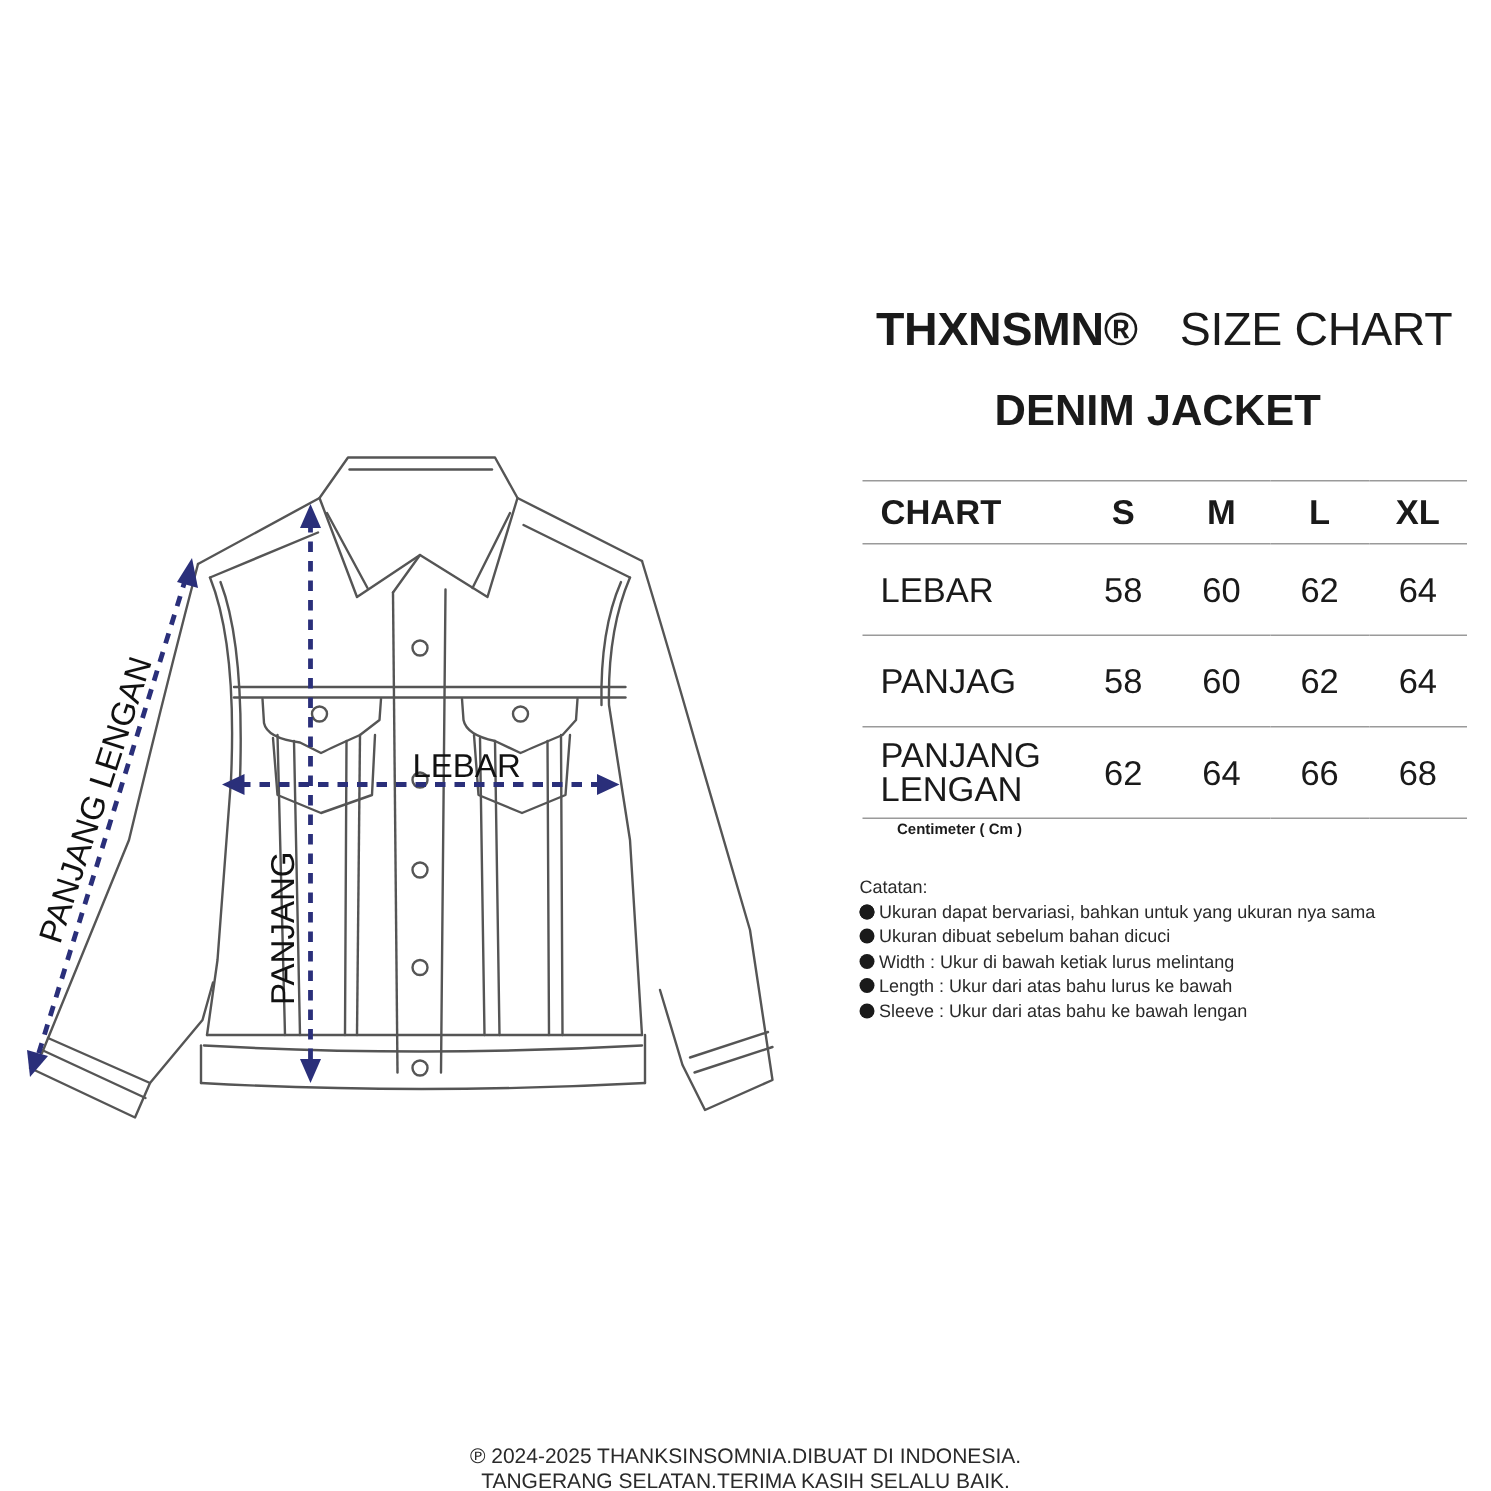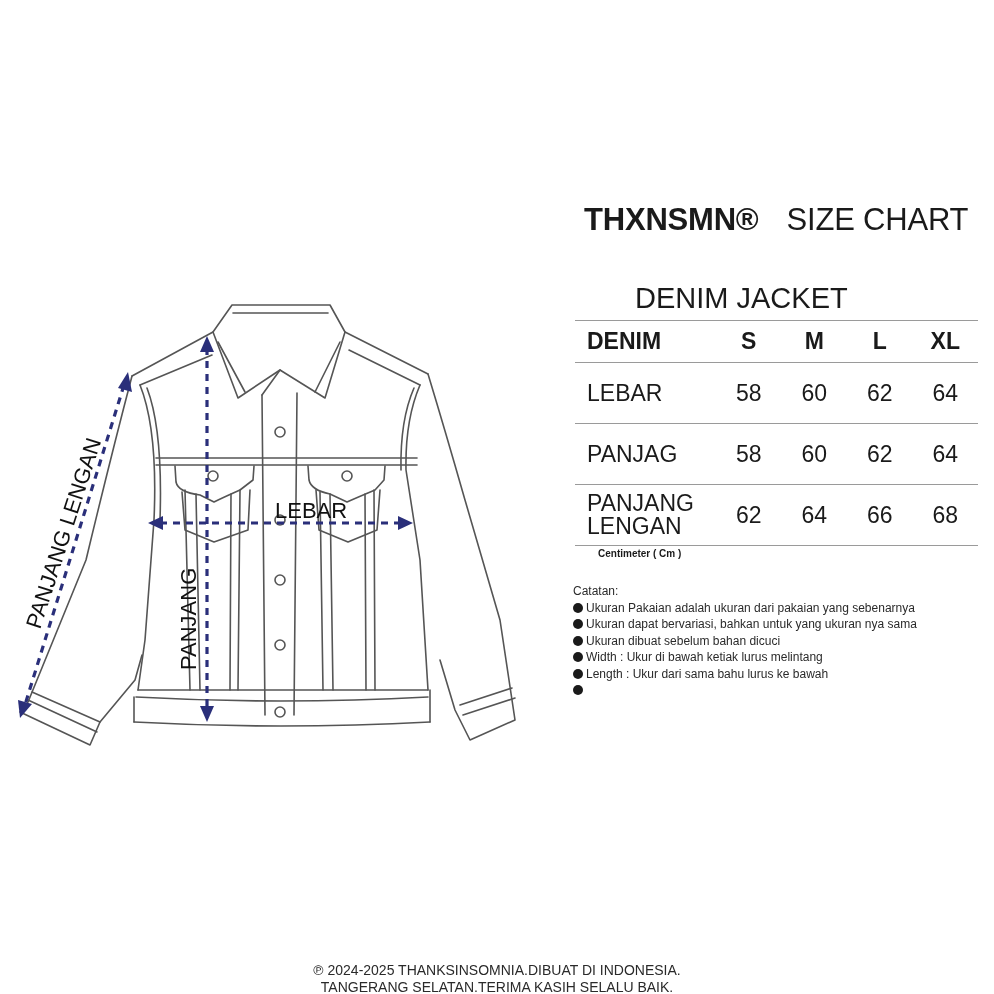--- a/index.html
+++ b/index.html
@@ -2,21 +2,21 @@
 <html><head>
 <meta charset="utf-8">
 <style>
   html, body { margin:0; padding:0; background:#ffffff; }
   body { width:994px; height:994px; position:relative; overflow:hidden;
          font-family:"Liberation Sans", "DejaVu Sans", sans-serif; color:#1a1a1a; }
   #illustration { position:absolute; left:0; top:0; width:994px; height:994px; }
   .title-line { position:absolute; left:584px; top:202px; font-size:31px; white-space:nowrap; letter-spacing:-0.2px; }
   .brand { font-weight:bold;margin-top:32px; }
   .title-gap { display:inline-block; width:28px; }
-  .subtitle { position:absolute; left:635px; top:258px; font-size:29px; font-weight:normal; white-space:nowrap;margin-top:24px; }
+  .subtitle { position:absolute; left:663px; top:258px; font-size:29px; font-weight:bold; white-space:nowrap; }
   .size-table { position:absolute; left:575px; top:320px; width:403px; border-collapse:collapse; }
   .size-table td, .size-table th { padding:0; font-size:23px; }
   .size-table tr { border-top:1.5px solid #9a9a9a; }
   .size-table tr.last { border-bottom:1.5px solid #9a9a9a; }
   .size-table th { font-weight:bold; height:41px; text-align:center; }
   .size-table th.label, .size-table td.label { text-align:left; padding-left:12px; }
   .size-table td { height:60px; text-align:center; }
   .size-table td.label { line-height:23px; }
   .col-label { width:140px; } .col-v { width:65px; }
   .unit { position:absolute; left:598px; top:548px; font-size:10px; font-weight:bold; white-space:nowrap; }
@@ -123,21 +123,21 @@
 <table class="size-table">
   <colgroup>
       <col class="col-label">
       <col class="col-v">
       <col class="col-v">
       <col class="col-v">
       <col class="col-v">
     </colgroup>
   <tbody>
       <tr>
-    <th class="label">DENIM</th>
+    <th class="label">CHART</th>
     <th>S</th>
     <th>M</th>
     <th>L</th>
     <th>XL</th>
   </tr>
   <tr>
     <td class="label">LEBAR</td>
     <td>58</td>
     <td>60</td>
     <td>62</td>
@@ -158,25 +158,25 @@
     <td>68</td>
   </tr>
 </tbody>
   </table>
 
 <div class="unit">Centimeter  ( Cm )</div>
 
 <div class="notes">
   <div class="notes-title">Catatan:</div>
   <ul>
-    <li><span class="bullet"></span><span>Ukuran Pakaian adalah ukuran dari pakaian yang sebenarnya</span></li>
+    <li><span class="bullet"></span></li>
     <li><span class="bullet"></span><span>Ukuran dapat bervariasi, bahkan untuk yang ukuran nya sama</span></li>
     <li><span class="bullet"></span><span>Ukuran dibuat sebelum bahan dicuci</span></li>
     <li><span class="bullet"></span><span>Width : Ukur di bawah ketiak lurus melintang</span></li>
-    <li><span class="bullet"></span><span>Length : Ukur dari sama bahu lurus ke bawah</span></li>
-    <li><span class="bullet"></span></li>
+    <li><span class="bullet"></span><span>Length : Ukur dari atas bahu lurus ke bawah</span></li>
+    <li><span class="bullet"></span><span>Sleeve : Ukur dari atas bahu ke bawah lengan</span></li>
   </ul>
 </div>
 
 <div class="footer">
   <div>℗ 2024-2025 THANKSINSOMNIA.DIBUAT DI INDONESIA.</div>
   <div>TANGERANG SELATAN.TERIMA KASIH SELALU BAIK.</div>
 </div>
 
 </body></html>

